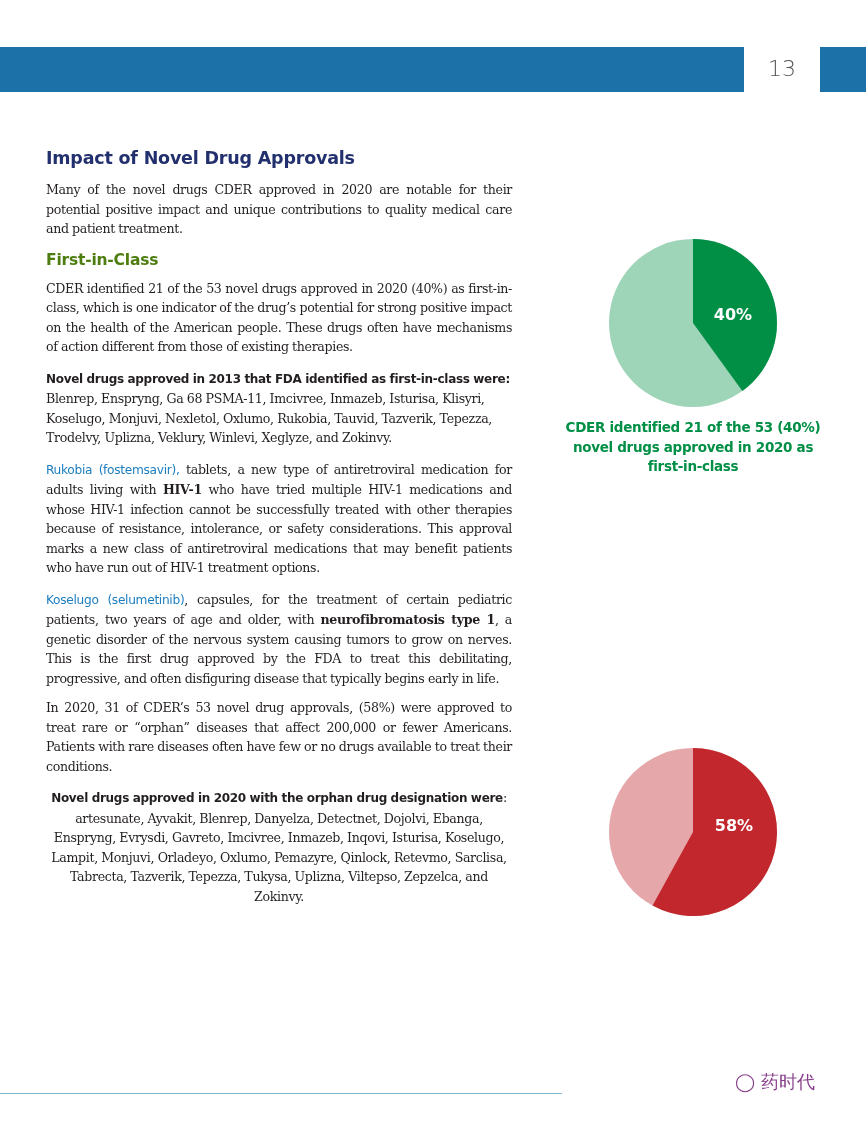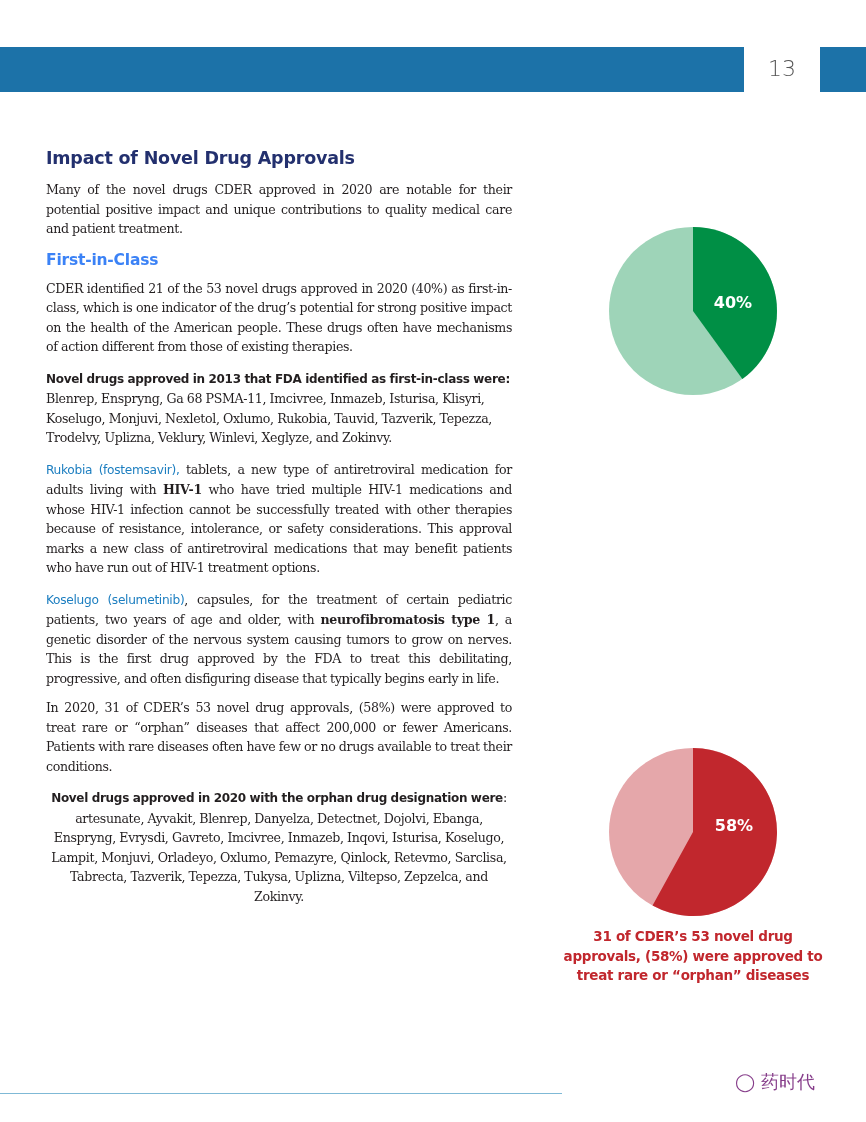--- a/index.html
+++ b/index.html
@@ -13,21 +13,21 @@
     position: absolute; left: 760px; top: 56px; width: 44px; text-align: center;
     font-family: "DejaVu Sans", sans-serif; font-size: 22px; color: #555555; font-weight: 300;
   }
   .main { position: absolute; left: 46px; top: 124px; width: 466px; margin-top: 24px; }
   .title {
     font-family: "DejaVu Sans", sans-serif; font-weight: bold; font-size: 17.5px;
     color: #23306e; margin: 0 0 12px 0; letter-spacing: -0.2px;
   }
   .h2 {
     font-family: "DejaVu Sans", sans-serif; font-weight: bold; font-size: 15.5px;
-    color: #3b82f6; margin: 0 0 10px 0; letter-spacing: -0.2px;
+    color: #4d7c0f; margin: 0 0 10px 0; letter-spacing: -0.2px;
   }
   p {
     margin: 0 0 12px 0; font-size: 12.6px; line-height: 19.5px;
     text-align: justify; letter-spacing: -0.35px; word-spacing: -0.2px;
   }
   .lead-bold {
     font-family: "DejaVu Sans", sans-serif; font-weight: bold; font-size: 12px;
     letter-spacing: -0.3px;
   }
   .drug-link {
@@ -75,37 +75,37 @@
   <p style="margin-bottom:10px;">
     <span class="drug-link">Koselugo (selumetinib)</span><span>, capsules, for the treatment of certain pediatric patients, two years of age and older, with </span><span class="serif-bold">neurofibromatosis type 1</span><span>, a genetic disorder of the nervous system causing tumors to grow on nerves. This is the first drug approved by the FDA to treat this debilitating, progressive, and often disfiguring disease that typically begins early in life.</span>
   </p>
 
   <p>In 2020, 31 of CDER’s 53 novel drug approvals, (58%) were approved to treat rare or “orphan” diseases that affect 200,000 or fewer Americans. Patients with rare diseases often have few or no drugs available to treat their conditions.</p>
   <p style="text-align:center;">
     <span class="lead-bold">Novel drugs approved in 2020 with the orphan drug designation were</span><span>:</span><span> artesunate, Ayvakit, Blenrep, Danyelza, Detectnet, Dojolvi, Ebanga, Enspryng, Evrysdi, Gavreto, Imcivree, Inmazeb, Inqovi, Isturisa, Koselugo, Lampit, Monjuvi, Orladeyo, Oxlumo, Pemazyre, Qinlock, Retevmo, Sarclisa, Tabrecta, Tazverik, Tepezza, Tukysa, Uplizna, Viltepso, Zepzelca, and Zokinvy.</span>
   </p>
 </div>
 
-<div class="pie-wrap" style="top:226px;">
+<div class="pie-wrap" style="top:238px;">
   <svg width="170" height="170" viewBox="0 0 170 170">
     <circle cx="85" cy="85" r="84" fill="#9ed4b8"></circle>
 
     <path d="M85,85 L85,1 A84,84 0 0 1 134.37,152.96 Z" fill="#008f45"></path>
     <text x="125" y="82" text-anchor="middle" font-family="DejaVu Sans, sans-serif" font-weight="bold" font-size="16" fill="#ffffff">40%</text>
   </svg>
+  <div class="pie-caption" style="color:#008f45;">CDER identified 21 of the 53 (40%) novel drugs approved in 2020 as first-in-class</div>
 </div>
 
 <div class="pie-wrap" style="top:747px;">
   <svg width="170" height="170" viewBox="0 0 170 170">
     <circle cx="85" cy="85" r="84" fill="#e5a7aa"></circle>
 
     <path d="M85,85 L85,1 A84,84 0 1 1 44.55,158.62 Z" fill="#c1272d"></path>
     <text x="126" y="84" text-anchor="middle" font-family="DejaVu Sans, sans-serif" font-weight="bold" font-size="16" fill="#ffffff">58%</text>
   </svg>
-  <div class="pie-caption" style="color:#c1272d;">31 of CDER’s 53 novel drug approvals, (58%) were approved to treat rare or “orphan” diseases</div>
 </div>
 
 <div class="footer-line"></div>
 <div class="footer-text">2020 New Drug Therapy Approvals</div>
 <div class="watermark">
   <span>◯</span>
   <span>药时代</span>
 </div>
 
 </body></html>

